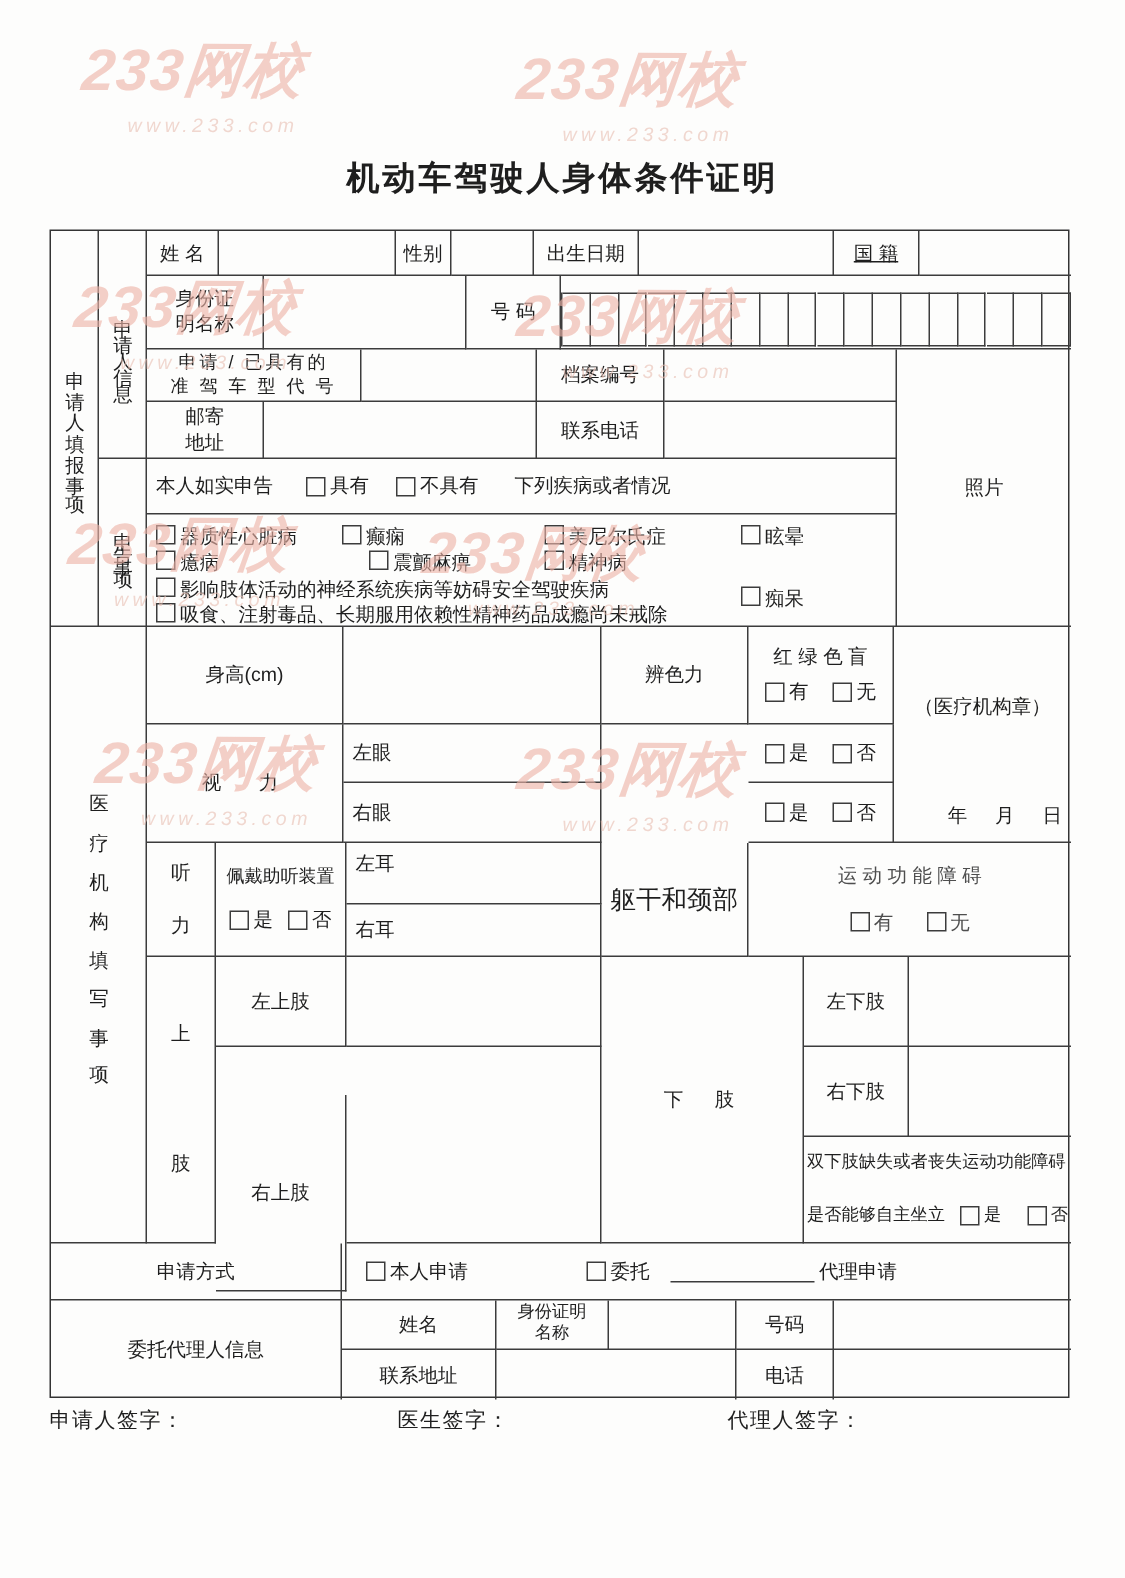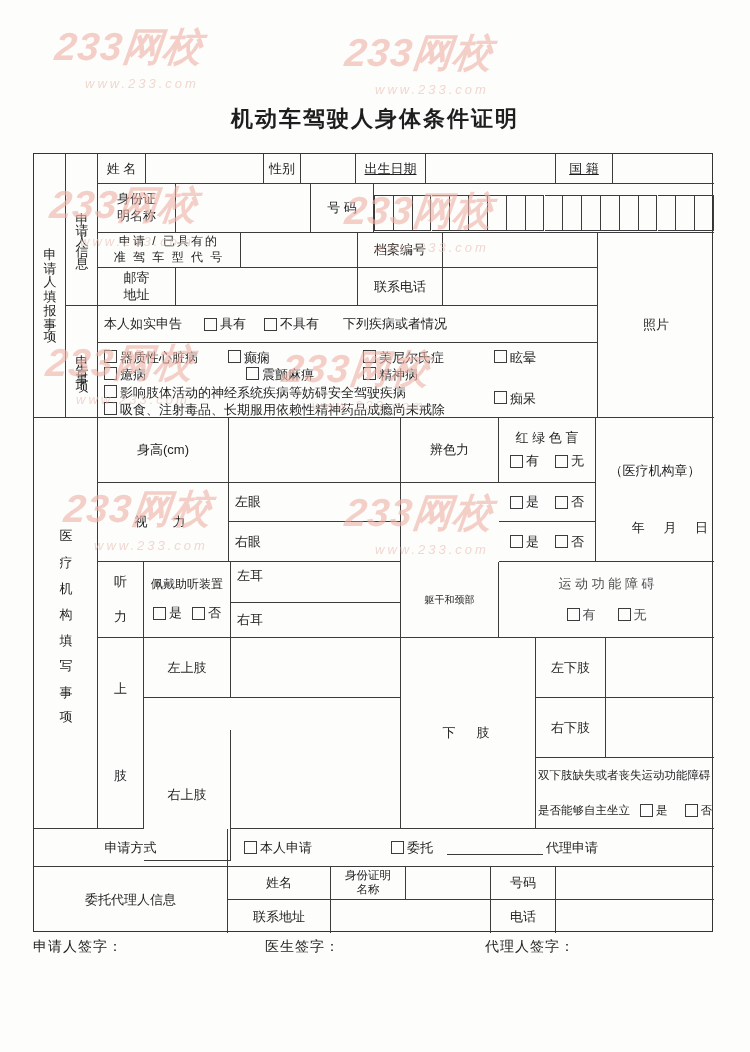--- a/index.html
+++ b/index.html
@@ -74,21 +74,21 @@
       <span class="vtext" style="letter-spacing:11px;">申请人信息</span>
       </div>
     <div class="cell vcell" style="left:32px;top:152px;width:32px;height:112px;">
       <span class="vtext" style="letter-spacing:9px;">申告事项</span>
       </div>
 
     <div class="cell lab" style="left:64px;top:0;width:48px;height:30px;">姓 名</div>
     <div class="cell" style="left:112px;top:0;width:118px;height:30px;"></div>
     <div class="cell lab" style="left:230px;top:0;width:37px;height:30px;">性别</div>
     <div class="cell" style="left:267px;top:0;width:55px;height:30px;"></div>
-    <div class="cell lab" style="left:322px;top:0;width:70px;height:30px;text-decoration:underline;">出生日期</div>
+    <div class="cell lab" style="left:322px;top:0;width:70px;height:30px;">出生日期</div>
     <div class="cell" style="left:392px;top:0;width:130px;height:30px;"></div>
     <div class="cell lab" style="left:522px;top:0;width:57px;height:30px;text-decoration:underline;">国 籍</div>
     <div class="cell noR" style="left:579px;top:0;width:101px;height:30px;"></div>
 
     <div class="cell lab2" style="left:64px;top:30px;width:78px;height:49px;">
       <span>身份证</span>
         <span>明名称</span>
       </div>
     <div class="cell" style="left:142px;top:30px;width:135px;height:49px;"></div>
     <div class="cell lab" style="left:277px;top:30px;width:63px;height:49px;">号 码</div>
@@ -175,21 +175,21 @@
           </span>
         <span style="display:flex;align-items:center;margin-left:16px;">
             <span class="cb"></span>
             <span>无</span>
           </span>
       </span>
       </div>
 
     <div class="cell noR" style="left:562px;top:264px;width:118px;height:144px;">
       <span style="position:absolute;left:0;top:44px;width:100%;text-align:center;">（医疗机构章）</span>
-      <span style="position:absolute;right:6px;bottom:24px;text-align:center;">
+      <span style="position:absolute;right:6px;bottom:8px;text-align:center;">
         <span>年</span>
         <span style="margin-left:15px;">月</span>
         <span style="margin-left:15px;">日</span>
       </span>
       </div>
 
     <div class="cell lab" style="left:64px;top:329px;width:131px;height:79px;letter-spacing:6px;">视　力</div>
     <div class="cell" style="left:195px;top:329px;width:172px;height:39px;padding-left:6px;">左眼</div>
     <div class="cell lab" style="left:465px;top:329px;width:97px;height:39px;">
       <span style="display:flex;align-items:center;">
@@ -225,21 +225,21 @@
             <span>是</span>
           </span>
         <span style="display:flex;align-items:center;margin-left:10px;">
             <span class="cb"></span>
             <span>否</span>
           </span>
       </span>
       </div>
     <div class="cell" style="left:197px;top:408px;width:170px;height:41px;padding-left:6px;align-items:flex-start;padding-top:5px;">左耳</div>
     <div class="cell" style="left:197px;top:449px;width:170px;height:35px;padding-left:6px;">右耳</div>
-    <div class="cell lab" style="left:367px;top:408px;width:98px;height:76px;font-size:10px;">躯干和颈部</div>
+    <div class="cell lab" style="left:367px;top:408px;width:98px;height:76px;font-size:17px;">躯干和颈部</div>
     <div class="cell lab2 noR" style="left:465px;top:408px;width:215px;height:76px;color:#4e4e4e;">
       <span>运 动 功 能 障 碍</span>
       <span style="margin-top:14px;display:flex;">
         <span style="display:flex;align-items:center;">
             <span class="cb"></span>
             <span>有</span>
           </span>
         <span style="display:flex;align-items:center;margin-left:22px;">
             <span class="cb"></span>
             <span>无</span>

